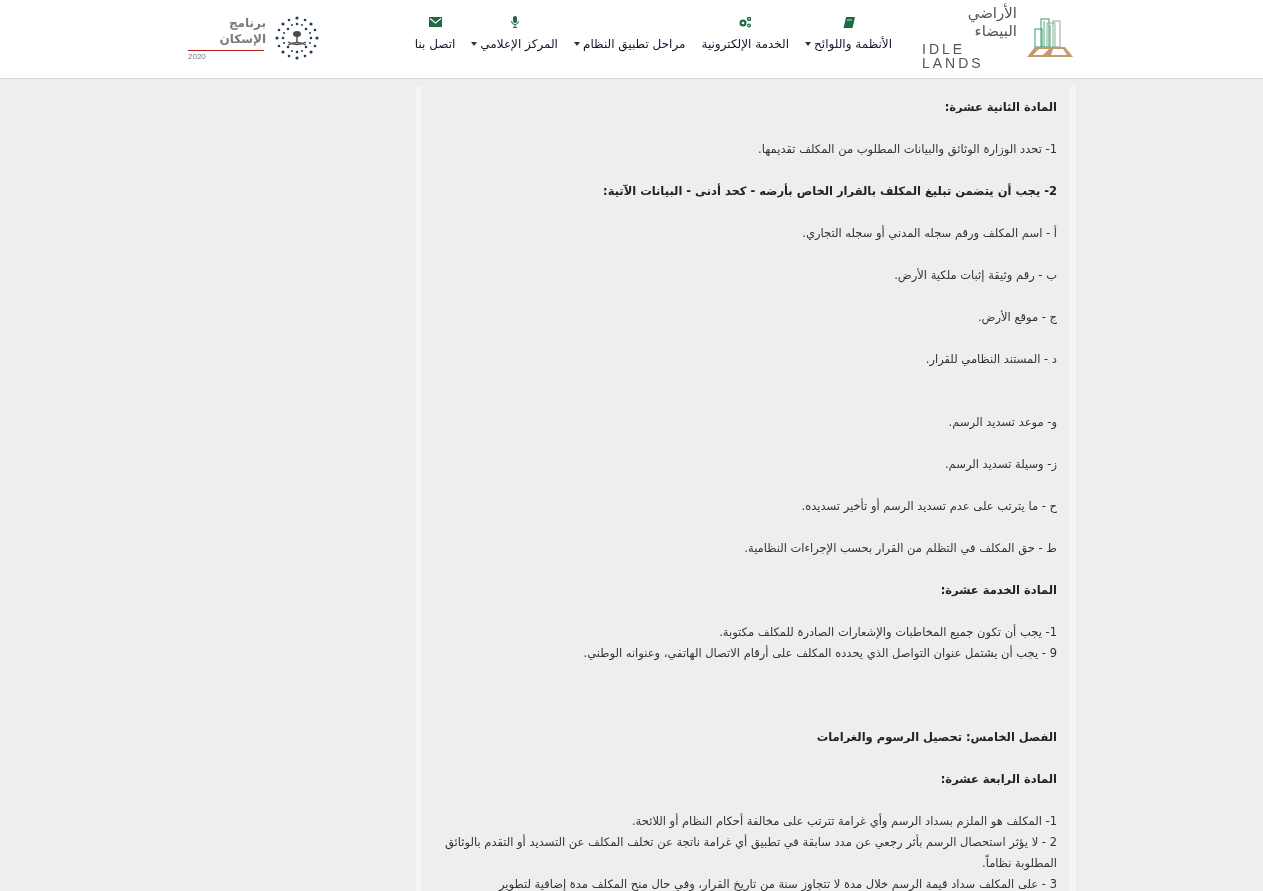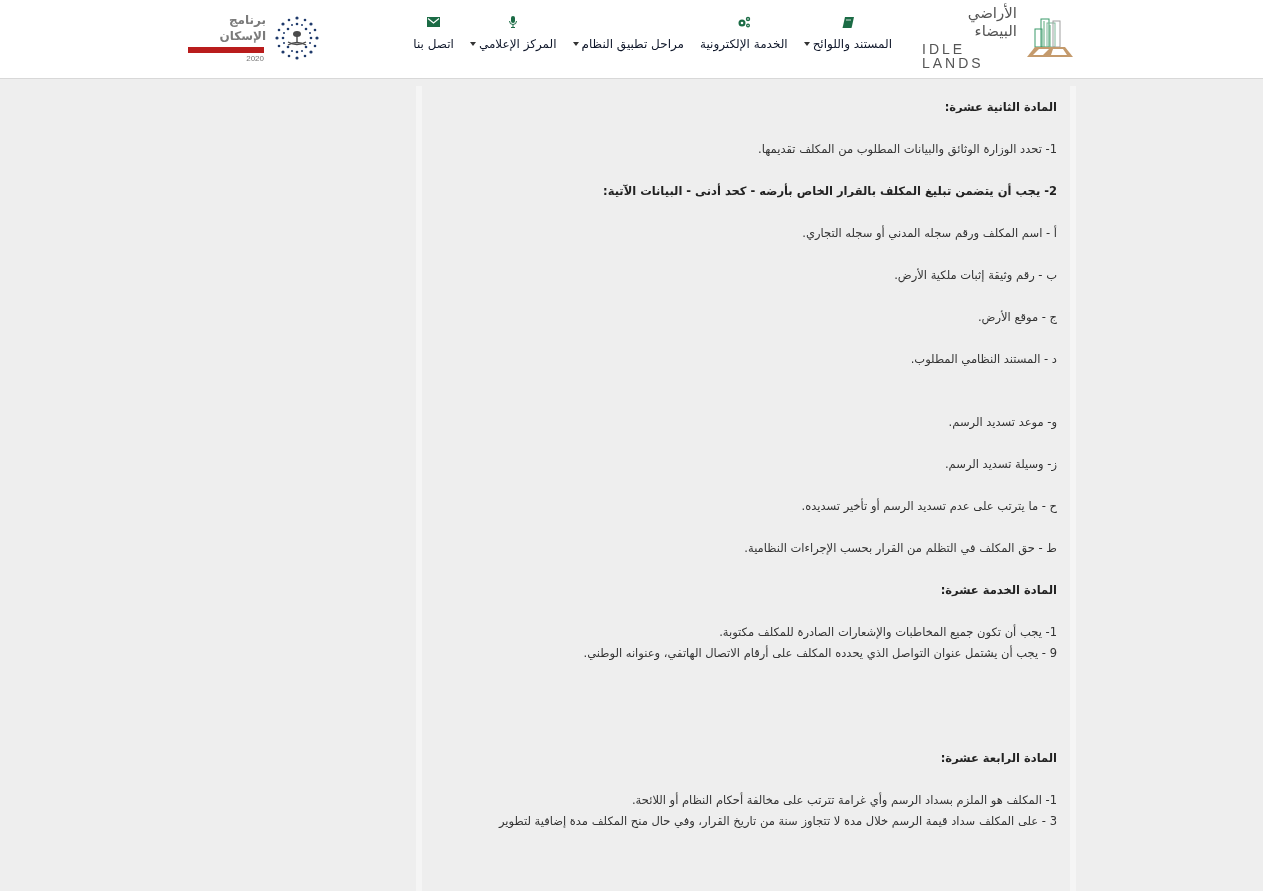--- a/index.html
+++ b/index.html
@@ -22,21 +22,21 @@
     .brand-text { display: flex; flex-direction: column; align-items: flex-end; width: 95px; }
     .brand-ar { font-size: 15px; color: #555; line-height: 18px; direction: rtl; }
     .brand-en { font-size: 14px; letter-spacing: 3px; color: #555; line-height: 14px; margin-top: 2px; font-family: "Liberation Sans", sans-serif; }
     .brand-mark { width: 58px; height: 44px; margin-left: 2px; }
     .program {
       position: absolute; top: 14px; left: 186px; width: 135px; height: 48px;
       display: flex; align-items: center; direction: ltr;
     }
     .program-text { display: flex; flex-direction: column; align-items: center; width: 80px; }
     .program-ar { font-size: 12px; font-weight: bold; color: #7b7b7b; line-height: 16px; direction: rtl; }
-    .program-year { font-size: 8px; color: #777; border-top: 6px solid #b91c1c; width: 76px; text-align: right; margin-top: 3px; line-height: 10px; padding-top: 1px; font-family: "Liberation Sans", sans-serif; }
+    .program-year { font-size: 8px; color: #777; border-top: 1px solid #b91c1c; width: 76px; text-align: left; margin-top: 3px; line-height: 10px; padding-top: 1px; font-family: "Liberation Sans", sans-serif; }
     .program-emblem { width: 46px; height: 46px; margin-left: 8px; }
     .nav {
       position: absolute; top: 14px; left: 360px; width: 540px; height: 44px;
       display: flex; direction: rtl; justify-content: flex-start;
     }
     .nav-item {
       display: flex; flex-direction: column; align-items: center; justify-content: flex-start;
       padding: 0 8px; cursor: pointer; height: 44px;
     }
     .nav-icon { height: 16px; width: 16px; display: flex; align-items: center; justify-content: center; margin-bottom: 6px; }
@@ -88,21 +88,21 @@
   <nav class="nav">
     <div class="nav-item">
       <span class="nav-icon">
         <svg width="12" height="11" viewBox="0 0 12 11">
             <path d="M3 0h9l-2 9H1z" fill="#1b6b45"></path>
             <path d="M1 9h9l-0.5 2H0.5z" fill="#1b6b45"></path>
             <line x1="4" y1="3" x2="9" y2="3" stroke="#fff" stroke-width="0.8"></line>
           </svg>
       </span>
       <span class="nav-label">
-          <span>المستند واللوائح</span>
+          <span>الأنظمة واللوائح</span>
           <span class="caret"></span>
         </span>
     </div>
     <div class="nav-item">
       <span class="nav-icon">
         <svg width="14" height="12" viewBox="0 0 14 12">
             <circle cx="5" cy="7" r="3.5" fill="#1b6b45"></circle>
             <circle cx="5" cy="7" r="1.3" fill="#fff"></circle>
             <circle cx="11" cy="3" r="2.2" fill="#1b6b45"></circle>
             <circle cx="11" cy="3" r="0.8" fill="#fff"></circle>
@@ -208,37 +208,39 @@
       <p class="p">1- تحدد الوزارة الوثائق والبيانات المطلوب من المكلف تقديمها.</p>
       <div class="gap-sm"></div>
       <p class="p b">2- يجب أن يتضمن تبليغ المكلف بالقرار الخاص بأرضه - كحد أدنى - البيانات الآتية:</p>
       <div class="gap-sm"></div>
       <p class="p">أ - اسم المكلف ورقم سجله المدني أو سجله التجاري.</p>
       <div class="gap-sm"></div>
       <p class="p">ب - رقم وثيقة إثبات ملكية الأرض.</p>
       <div class="gap-sm"></div>
       <p class="p">ج - موقع الأرض.</p>
       <div class="gap-sm"></div>
-      <p class="p">د - المستند النظامي المطلوب.</p>
+      <p class="p">د - المستند النظامي للقرار.</p>
       <div class="gap-sm"></div>
       <div class="gap-sm"></div>
       <p class="p">و- موعد تسديد الرسم.</p>
       <div class="gap-sm"></div>
       <p class="p">ز- وسيلة تسديد الرسم.</p>
       <div class="gap-sm"></div>
       <p class="p">ح - ما يترتب على عدم تسديد الرسم أو تأخير تسديده.</p>
       <div class="gap-sm"></div>
       <p class="p">ط - حق المكلف في التظلم من القرار بحسب الإجراءات النظامية.</p>
       <div class="gap-sm"></div>
       <p class="p b">المادة الخدمة عشرة:</p>
       <div class="gap-sm"></div>
       <p class="p">1- يجب أن تكون جميع المخاطبات والإشعارات الصادرة للمكلف مكتوبة.</p>
       <p class="p">9 - يجب أن يشتمل عنوان التواصل الذي يحدده المكلف على أرقام الاتصال الهاتفي، وعنوانه الوطني.</p>
       <div class="gap-lg"></div>
+      <p class="p b">الفصل الخامس: تحصيل الرسوم والغرامات</p>
       <div class="gap-sm"></div>
       <p class="p b">المادة الرابعة عشرة:</p>
       <div class="gap-sm"></div>
       <p class="p">1- المكلف هو الملزم بسداد الرسم وأي غرامة تترتب على مخالفة أحكام النظام أو اللائحة.</p>
+      <p class="p">2 - لا يؤثر استحصال الرسم بأثر رجعي عن مدد سابقة في تطبيق أي غرامة ناتجة عن تخلف المكلف عن التسديد أو التقدم بالوثائق المطلوبة نظاماً.</p>
       <p class="p">3 - على المكلف سداد قيمة الرسم خلال مدة لا تتجاوز سنة من تاريخ القرار، وفي حال منح المكلف مدة إضافية لتطوير</p>
 
     </div>
   </div>
 </div>
 
 </body></html>

